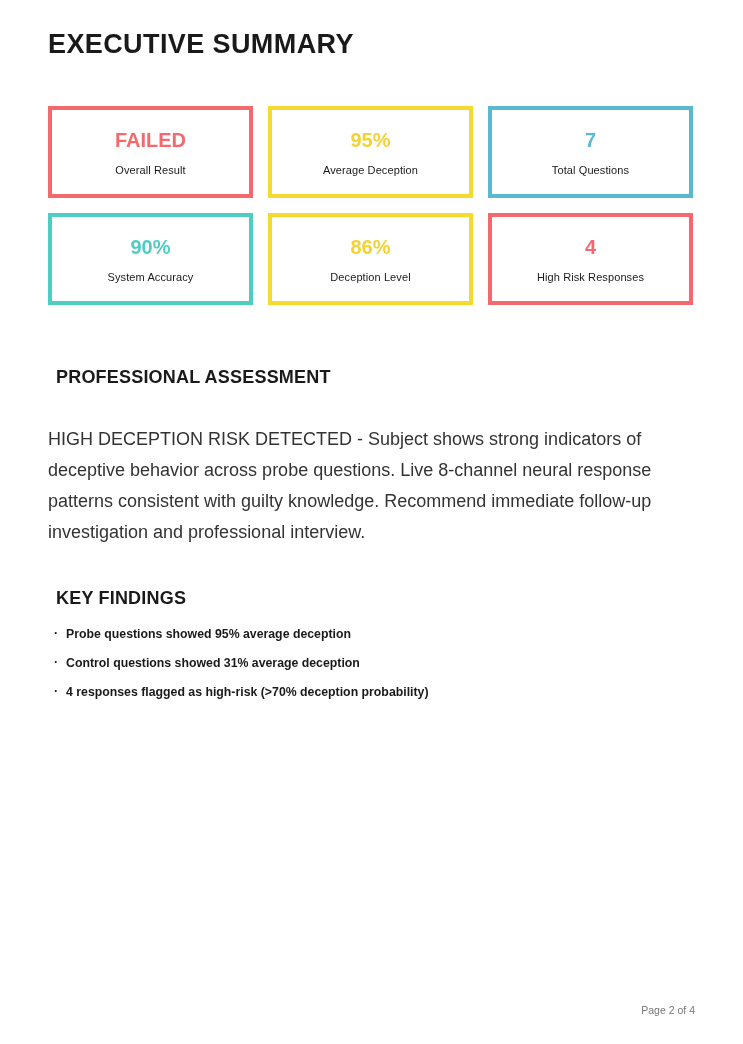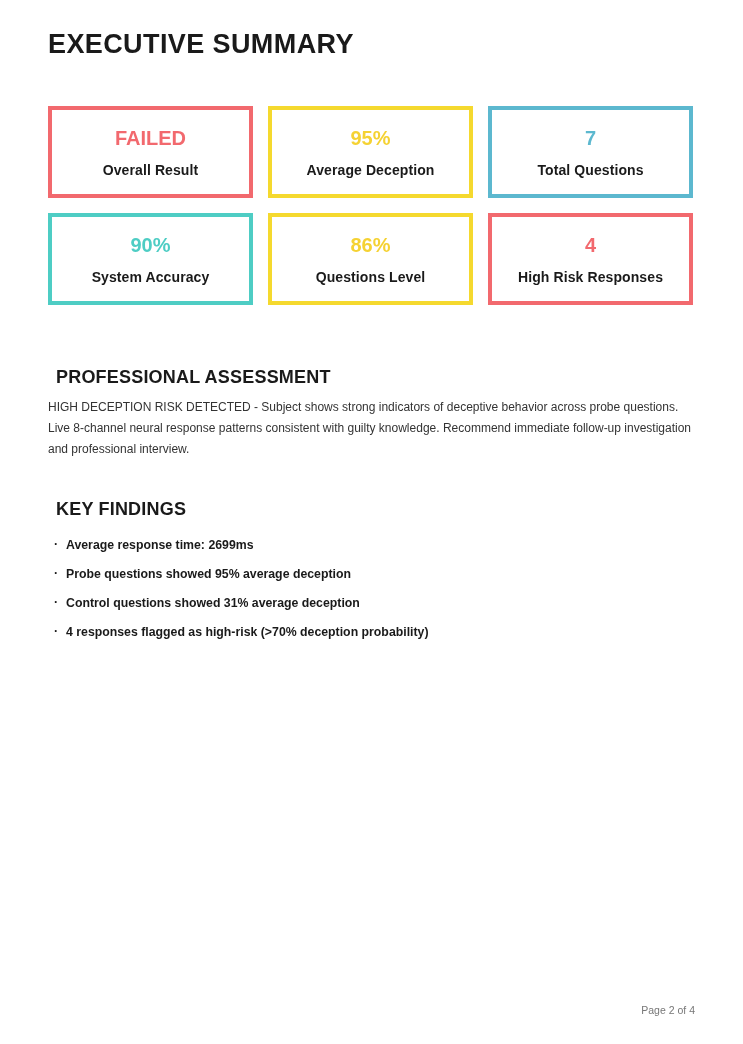--- a/index.html
+++ b/index.html
@@ -48,38 +48,38 @@
     align-items: center;
     justify-content: center;
   }
   .metric-value {
     font-size: 20px;
     font-weight: bold;
     line-height: 1.1;
     margin-bottom: 13px;
   }
   .metric-label {
-    font-size: 14px;
-    font-weight: bold;
+    font-size: 11px;
+    font-weight: normal;
     color: #1a1a1a;
     letter-spacing: 0.1px;
   }
   .section-heading {
     font-size: 18px;
     font-weight: bold;
     color: #1a1a1a;
     letter-spacing: 0.2px;
     margin: 8px;
   }
   .assessment-section {
     margin-top: 62px;
   }
   .assessment-body {
-    margin-top: 9px;
-    font-size: 12px;
+    margin-top: 36px;
+    font-size: 18px;
     line-height: 1.72;
     color: #333333;
     max-width: 648px;
   }
   .findings-section {
     margin-top: 40px;
   }
   .findings-list {
     margin: 18px 0 0 0;
     padding: 0;
@@ -132,39 +132,38 @@
       <div class="metric-label">Total Questions</div>
     </div>
 
     <div class="metric-card" style="border-color: rgb(78, 205, 196); text-align: center;">
       <div class="metric-value" style="color: rgb(78, 205, 196);">90%</div>
       <div class="metric-label">System Accuracy</div>
     </div>
 
     <div class="metric-card" style="border-color: rgb(245, 217, 46);">
       <div class="metric-value" style="color: rgb(245, 210, 51);">86%</div>
-      <div class="metric-label">Questions Level</div>
+      <div class="metric-label">Deception Level</div>
     </div>
 
     <div class="metric-card" style="border-color: rgb(242, 105, 110);">
       <div class="metric-value" style="color: rgb(242, 105, 110);">4</div>
       <div class="metric-label">High Risk Responses</div>
     </div>
 
   </div>
 
   <div class="assessment-section">
     <h2 class="section-heading">PROFESSIONAL ASSESSMENT</h2>
     <p class="assessment-body">HIGH DECEPTION RISK DETECTED - Subject shows strong indicators of deceptive behavior across probe questions. Live 8-channel neural response patterns consistent with guilty knowledge. Recommend immediate follow-up investigation and professional interview.</p>
   </div>
 
   <div class="findings-section">
     <h2 class="section-heading">KEY FINDINGS</h2>
     <ul class="findings-list">
-      <li class="finding-item">Average response time: 2699ms</li>
       <li class="finding-item">Probe questions showed 95% average deception</li>
       <li class="finding-item">Control questions showed 31% average deception</li>
       <li class="finding-item">4 responses flagged as high-risk (&gt;70% deception probability)</li>
     </ul>
   </div>
 
   <div class="page-footer">Page 2 of 4</div>
 
 </div>
 

